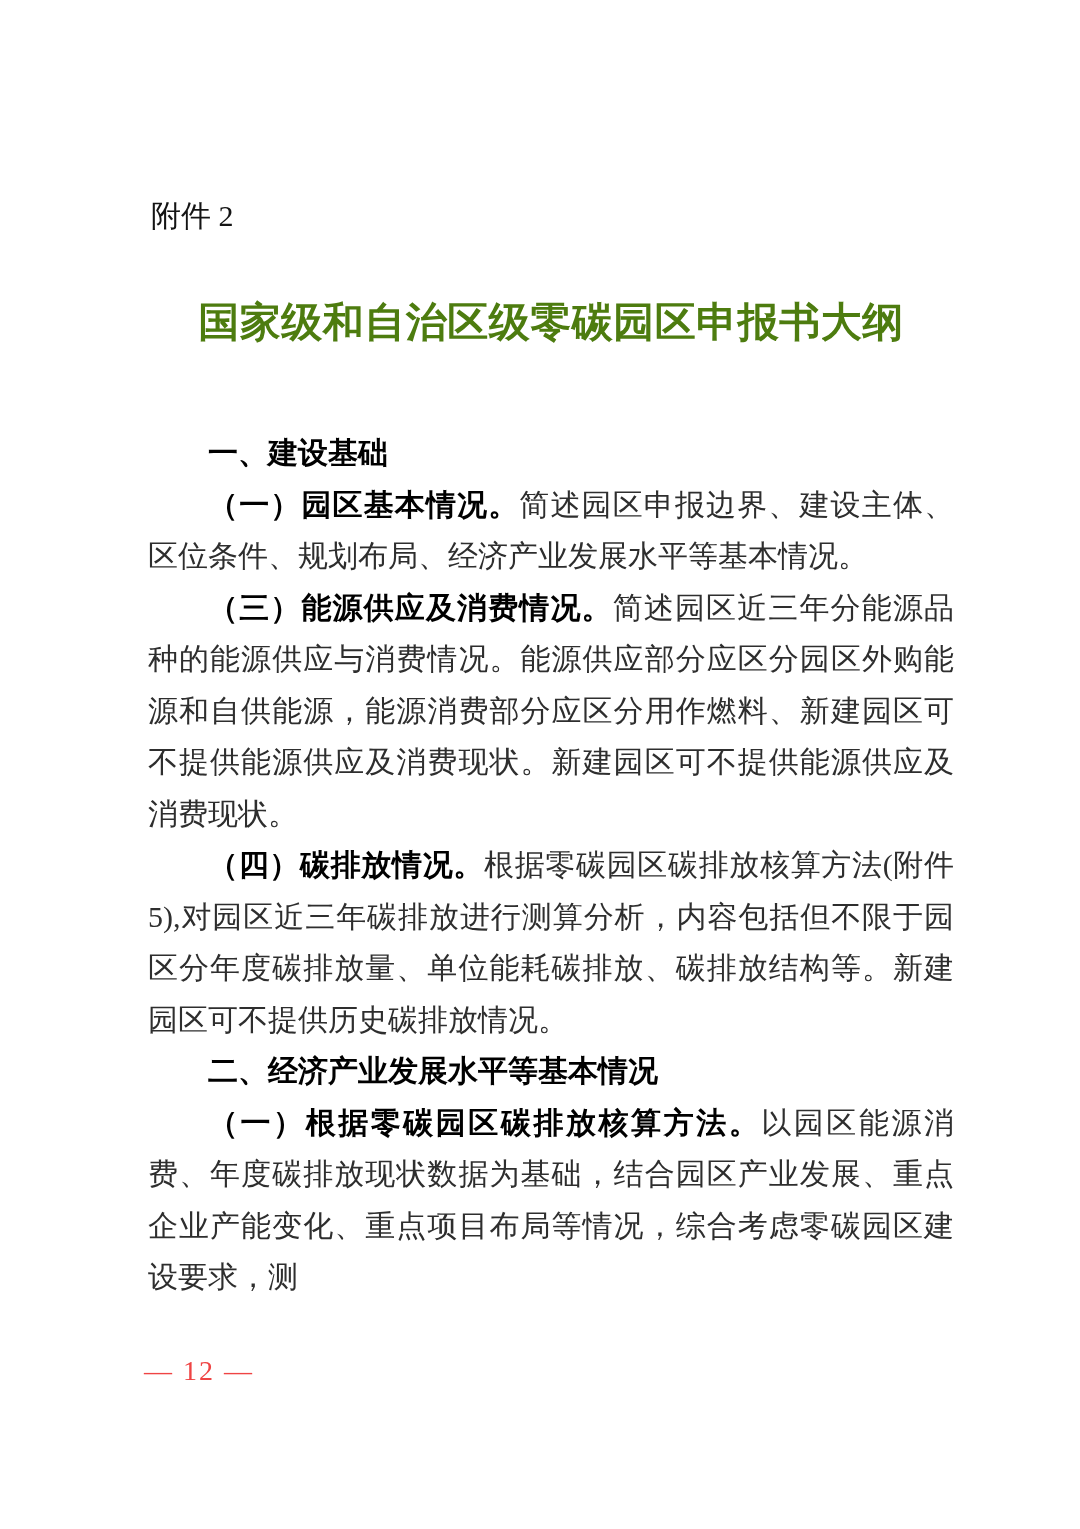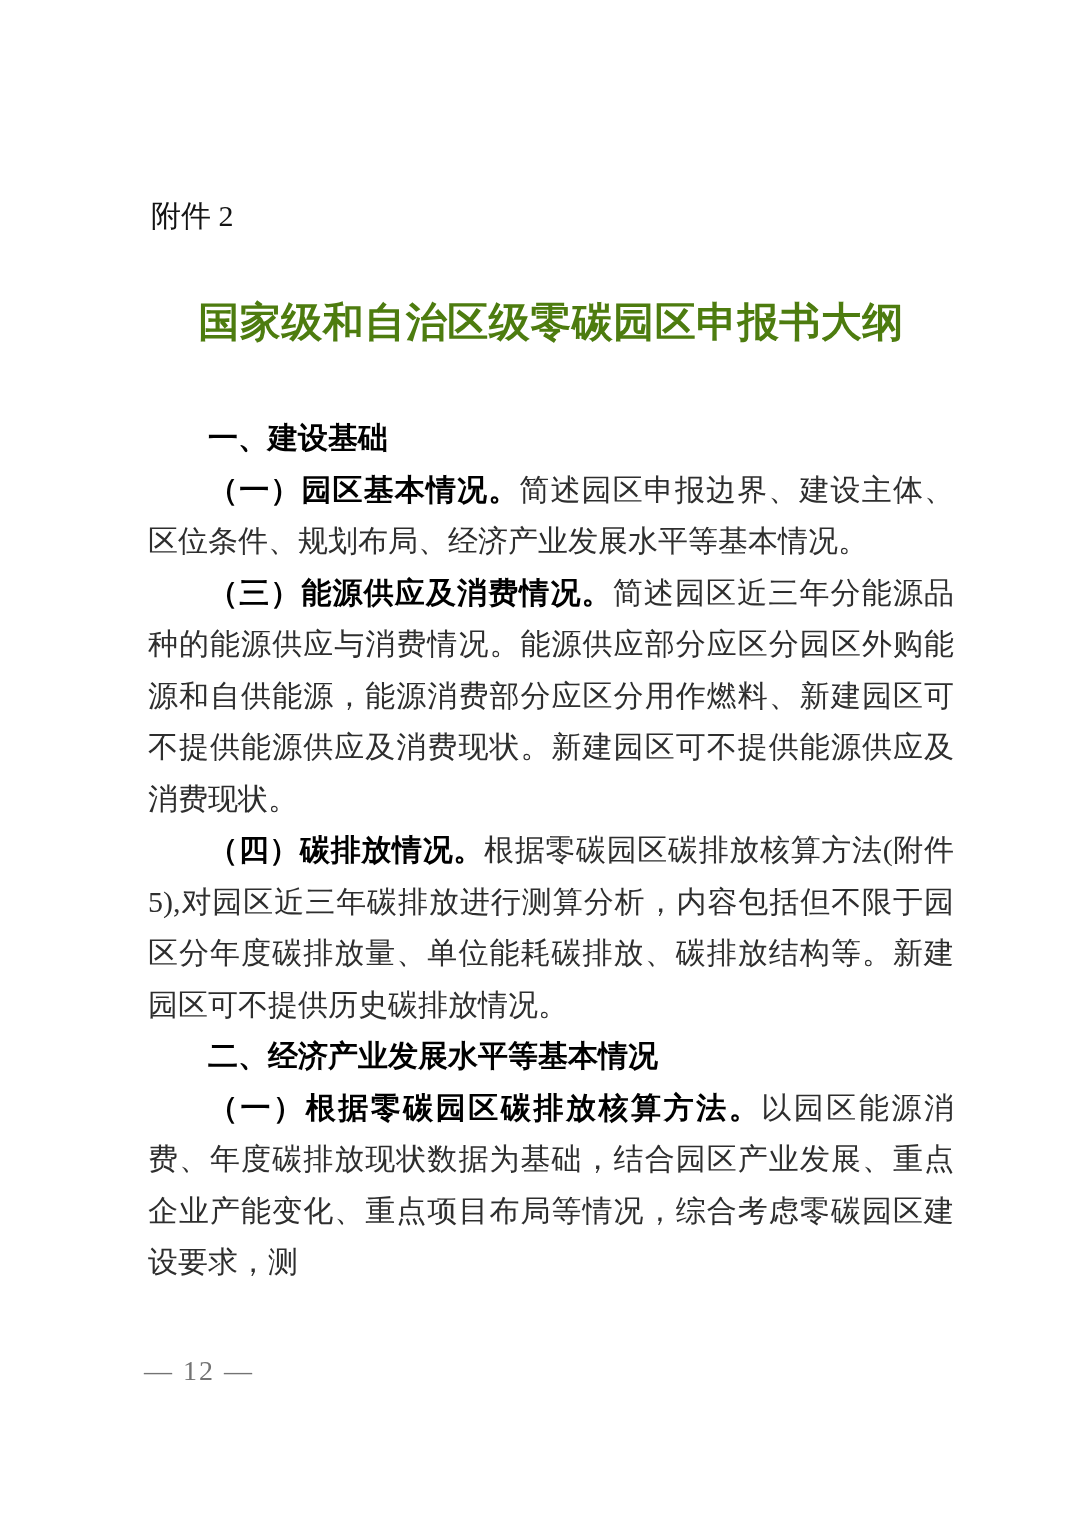--- a/index.html
+++ b/index.html
@@ -32,21 +32,21 @@
     text-align: center;
     font-size: 41px;
     line-height: 56px;
     font-weight: 700;
     color: #4d7c0f;
     letter-spacing: 0.5px;
   }
   .content {
     position: absolute;
     left: 148px;
-    top: 412px;
+    top: 427px;
     width: 806px;
     font-size: 30px;
     line-height: 51.5px;
     color: #2b2b2b;
     text-align: justify;
   }
   .section-heading {
     margin: 0;
     font-size: 30px;
     line-height: 51.5px;
@@ -66,21 +66,21 @@
   .para .body-text {
     font-weight: 400;
     color: #2e2e2e;
   }
   .page-footer {
     position: absolute;
     left: 144px;
     top: 1352px;
     font-size: 28px;
     line-height: 38px;
-    color: #737373;
+    color: #ef4444;
     letter-spacing: 2px;
   }
 </style>
 </head>
 <body>
 
 <div class="page">
 
   <div class="attachment-label">附件 2</div>
 

